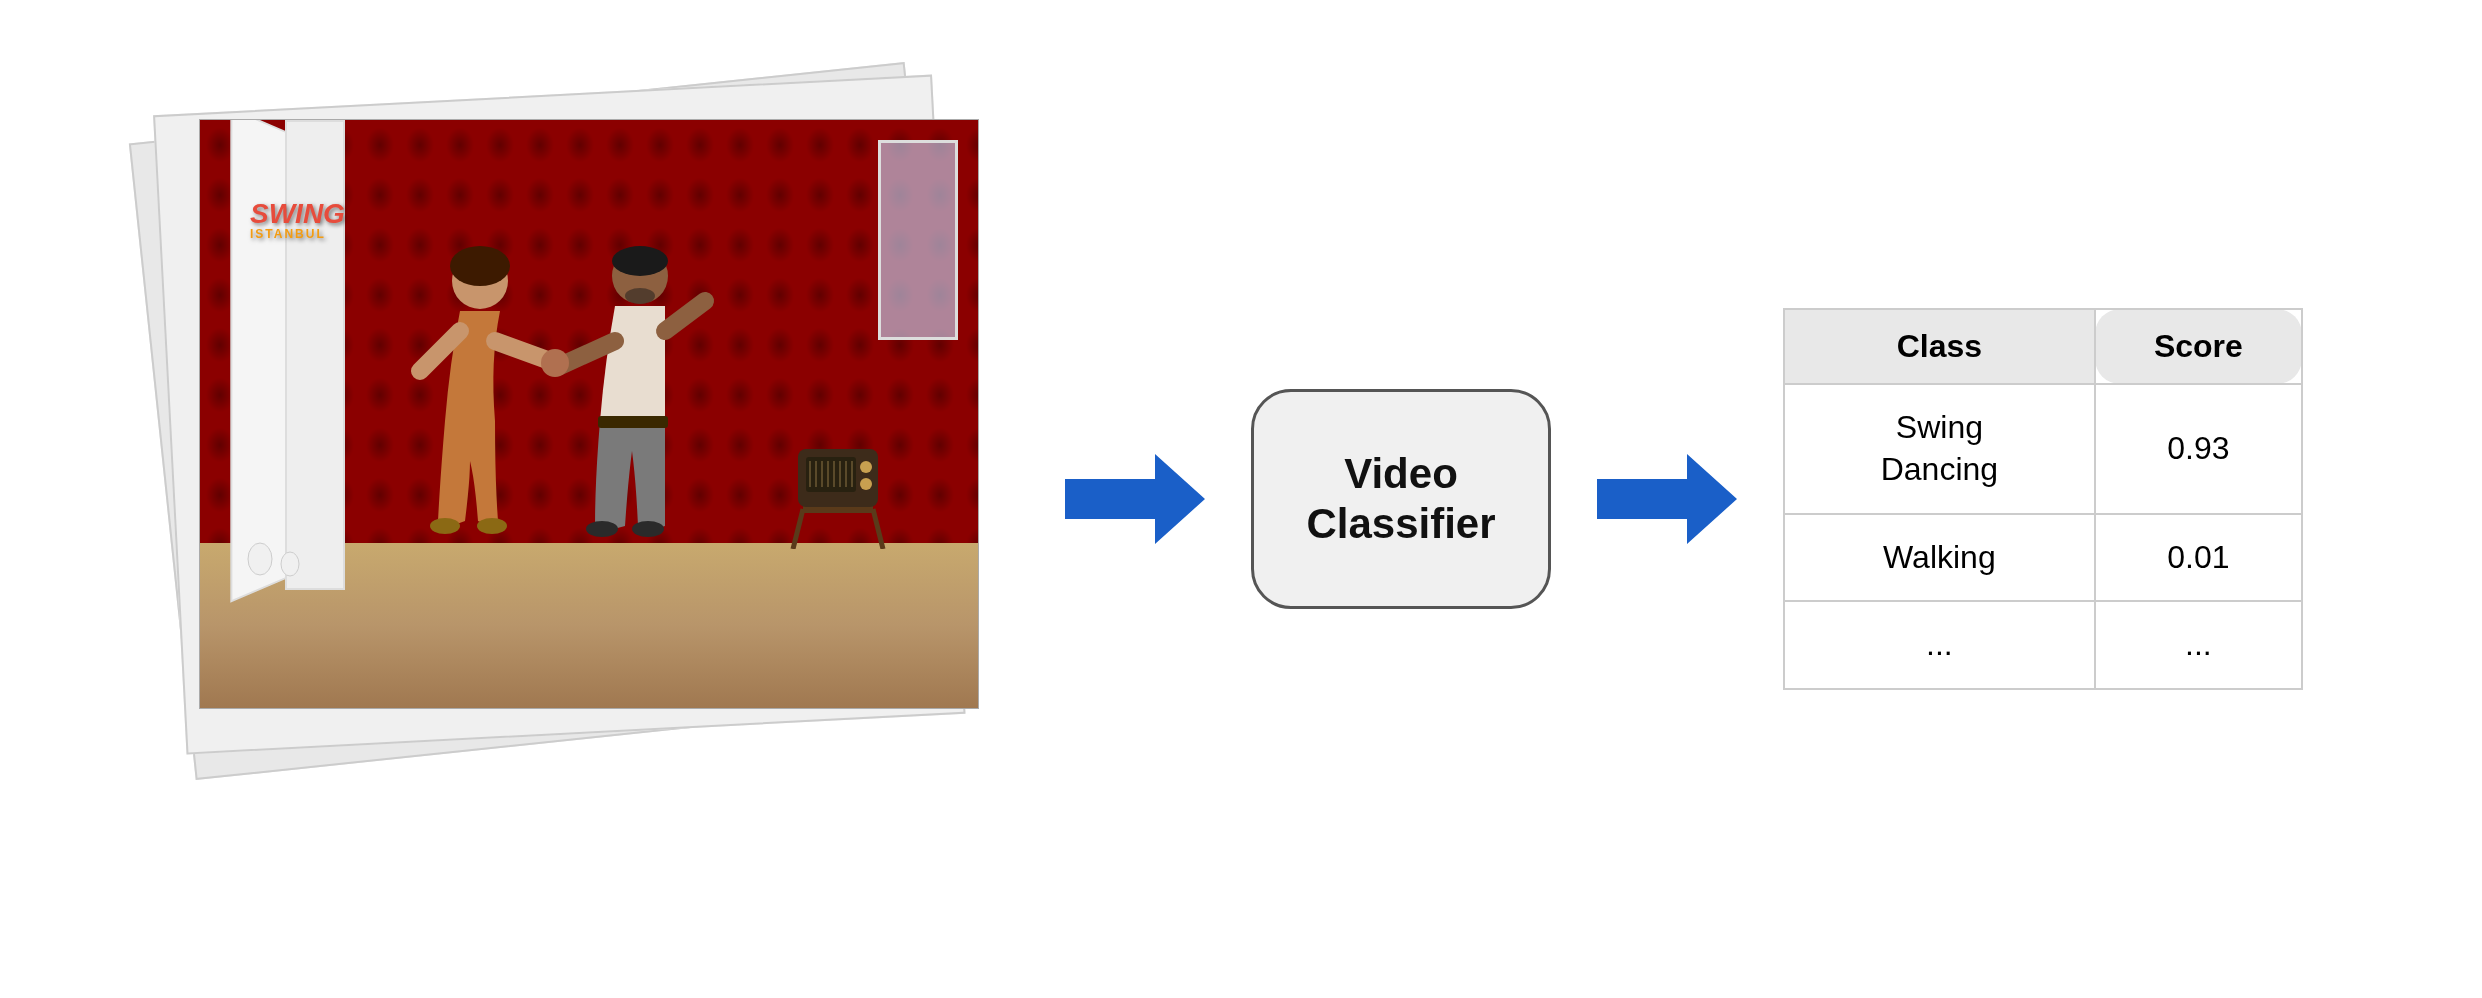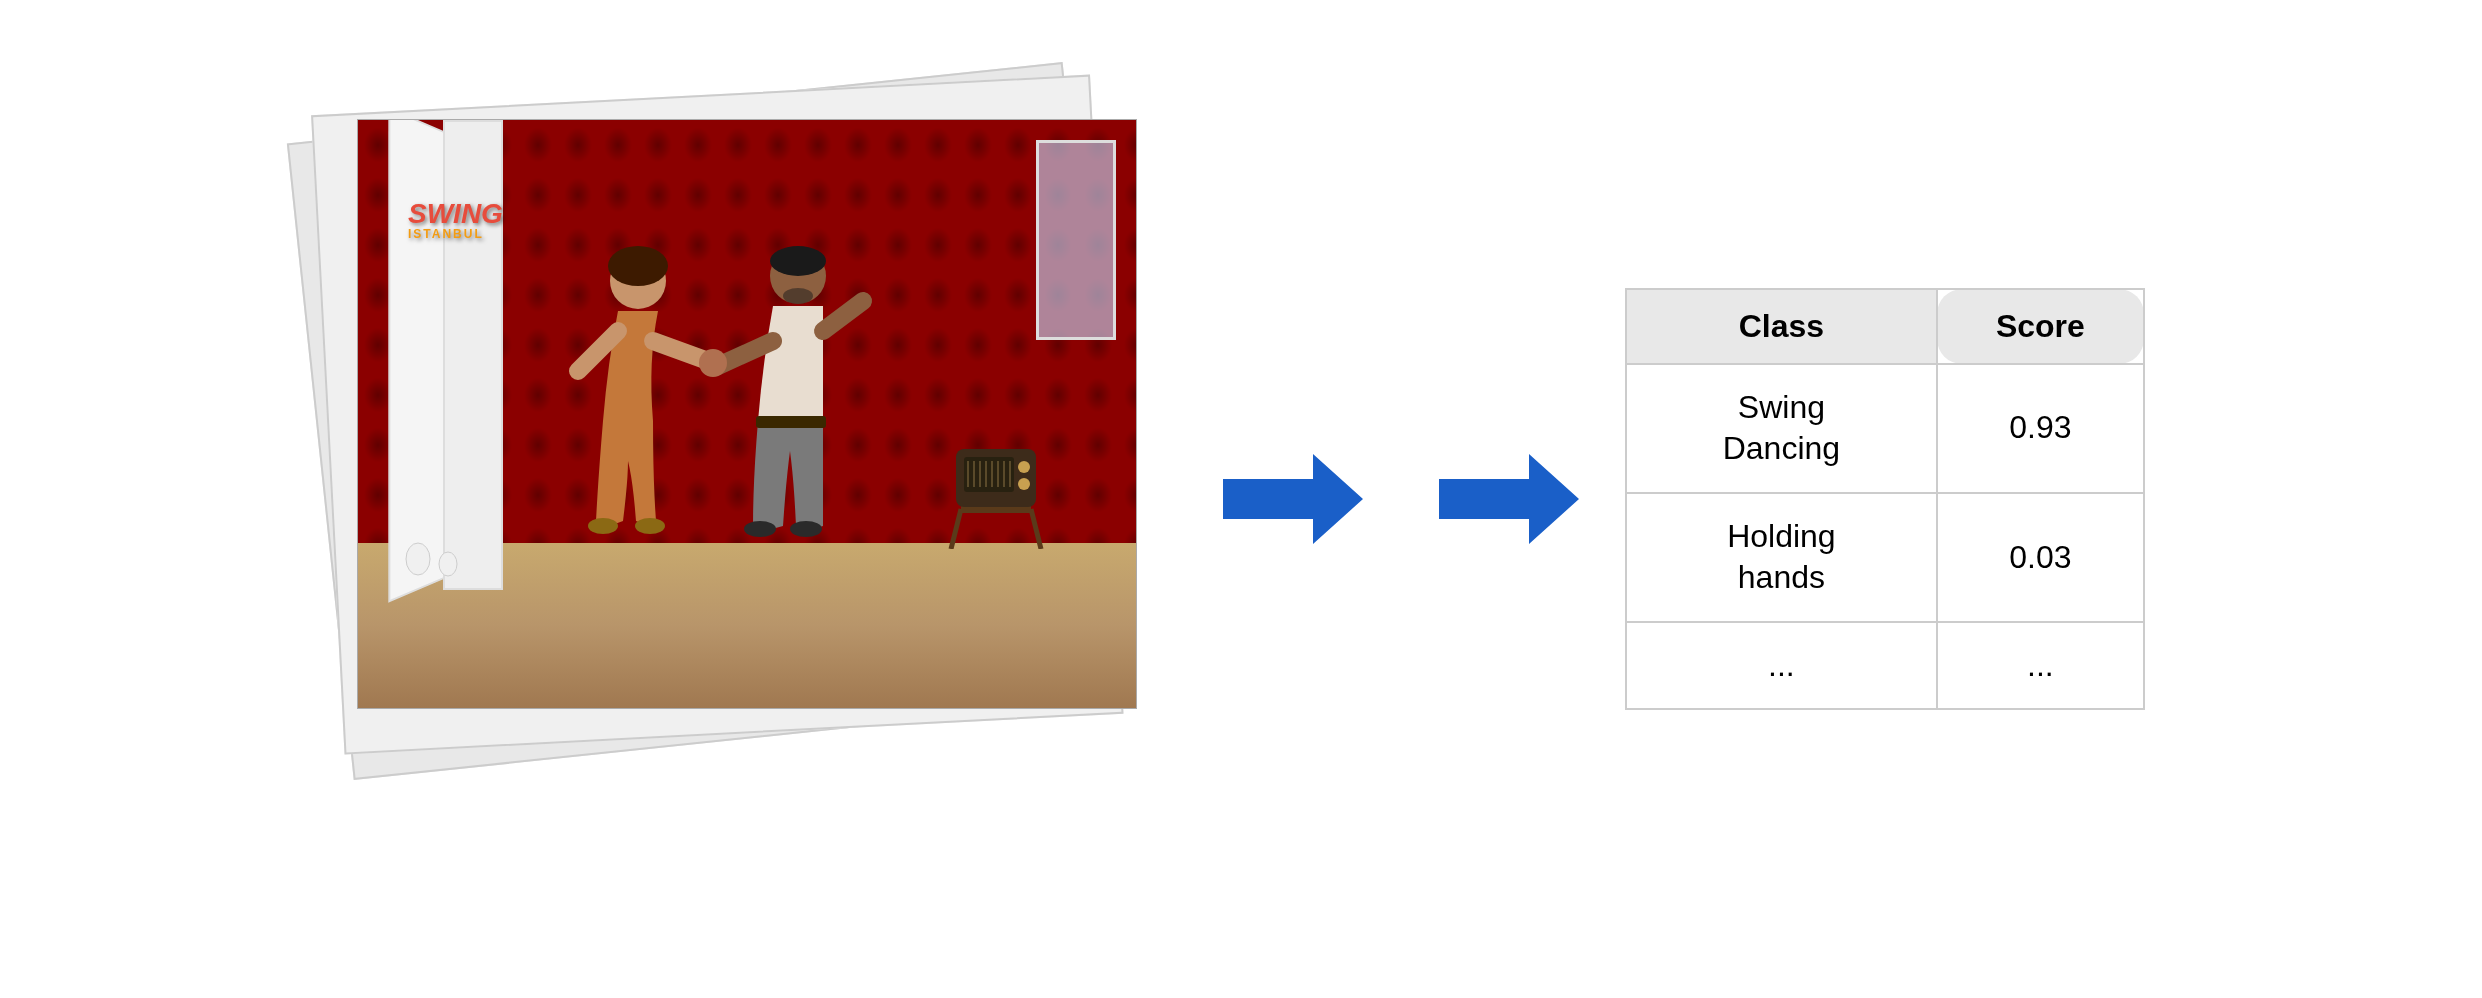--- a/index.html
+++ b/index.html
@@ -354,20 +354,26 @@
       </div>
     </div>
   </div>
 
   <div class="arrow-container">
     <svg width="140" height="100" viewBox="0 0 140 100" xmlns="http://www.w3.org/2000/svg">
       <polygon points="0,30 90,30 90,5 140,50 90,95 90,70 0,70" fill="#1a5fc8"></polygon>
     </svg>
   </div>
 
+  <div class="classifier-box">
+    <div class="classifier-label">
+      <span>Video</span><br>
+      <span>Classifier</span>
+    </div>
+  </div>
 
   <div class="arrow2-container">
     <svg width="140" height="100" viewBox="0 0 140 100" xmlns="http://www.w3.org/2000/svg">
       <polygon points="0,30 90,30 90,5 140,50 90,95 90,70 0,70" fill="#1a5fc8"></polygon>
     </svg>
   </div>
 
   <div class="results-table-wrapper">
     <table class="results-table">
       <thead>
@@ -375,22 +381,22 @@
           <th class="class-col">Class</th>
           <th class="score-col">Score</th>
         </tr>
       </thead>
       <tbody id="table-body">
       <tr>
             <td class="class-col">Swing<br>Dancing</td>
             <td class="score-col">0.93</td>
           </tr>
           <tr>
-            <td class="class-col">Holding<br>hands</td>
-            <td class="score-col">0.03</td>
+            <td class="class-col">Walking</td>
+            <td class="score-col">0.01</td>
           </tr>
           <tr>
             <td class="class-col">...</td>
             <td class="score-col">...</td>
           </tr>
         </tbody>
     </table>
   </div>
 
 </div>

